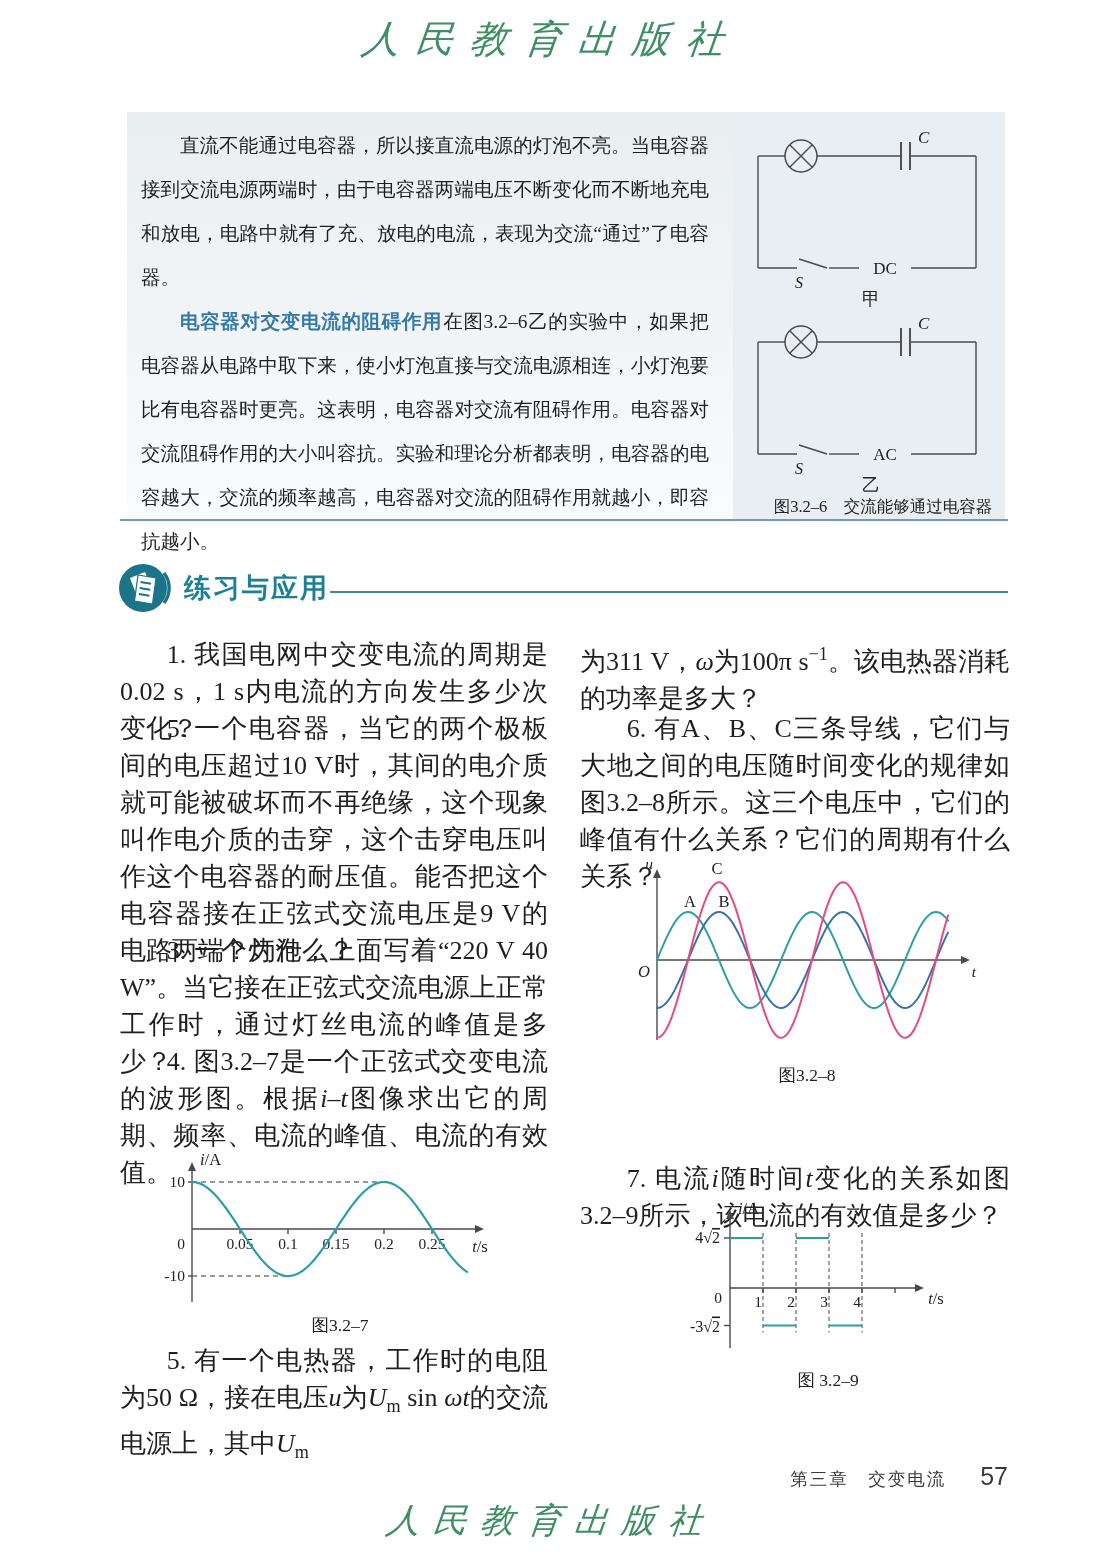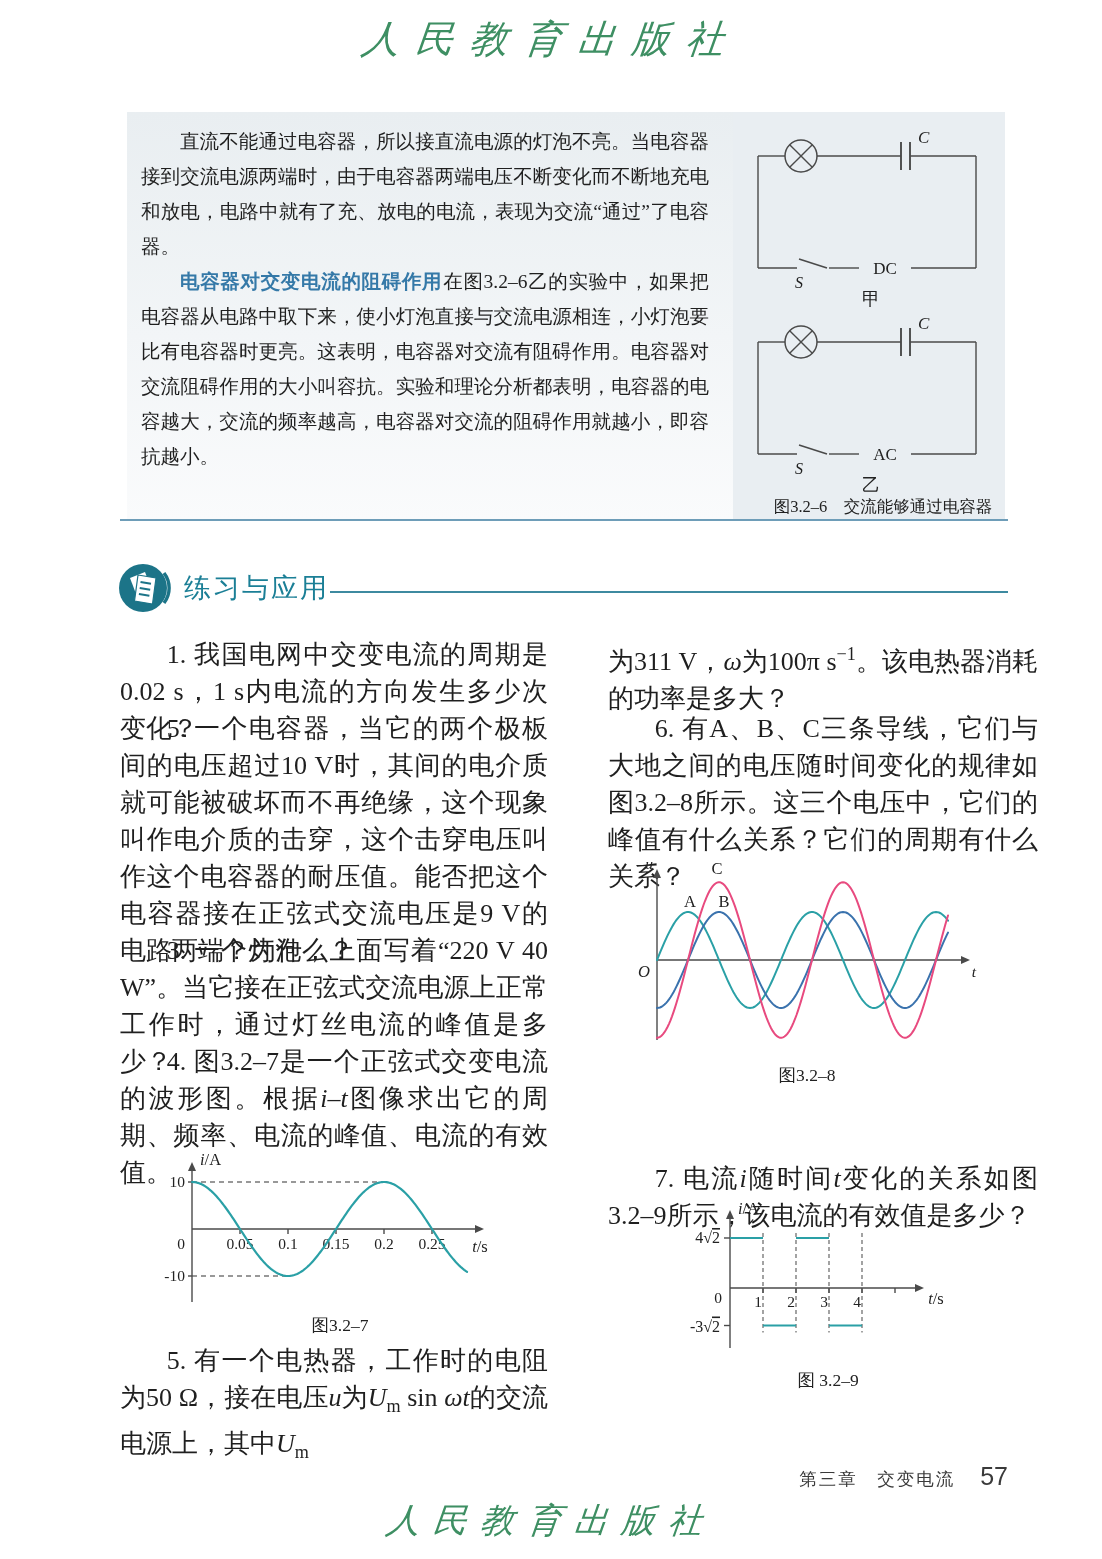--- a/index.html
+++ b/index.html
@@ -7,50 +7,50 @@
         font-family:"Liberation Serif","DejaVu Serif",serif;color:#1f1f1f;}
   .calligraphy{position:absolute;left:0;width:100%;text-align:center;color:#3e8f63;
         font-style:italic;letter-spacing:16px;transform:skewX(-6deg);
         font-family:"DejaVu Serif","Liberation Serif",serif;}
   .calligraphy.header{top:14px;font-size:38px;}
   .calligraphy.footer{top:1498px;font-size:34px;letter-spacing:13px;}
 
   .top-band{position:absolute;left:127px;top:112px;width:878px;height:408px;
         background:linear-gradient(180deg,#e9eef1 0%,#f2f5f7 55%,#fafbfc 100%);}
   .intro-text{position:absolute;left:14px;top:12px;width:568px;
-        font-size:19.5px;line-height:35px;text-align:justify;}
+        font-size:19.5px;line-height:44px;text-align:justify;}
   .intro-text p{margin:0;}
   .indent2{text-indent:2em;}
   .lead{color:#3579a8;font-weight:bold;margin-right:1px;}
 
   .figure-panel{position:absolute;left:606px;top:0;width:272px;height:408px;background:#e9eef2;}
   .circuit{position:absolute;left:0;width:272px;height:190px;}
   .circuit.c1{top:6px;}
   .circuit.c2{top:192px;}
   .fig-caption{position:absolute;left:0;top:384px;width:300px;text-align:center;
         font-size:16.5px;color:#222;}
 
   .divider{position:absolute;left:120px;top:519px;width:888px;height:2px;background:#6e9db8;}
 
   .ex-icon{position:absolute;left:117px;top:561px;}
-  .ex-title{position:absolute;left:184px;top:570px;font-size:27px;font-weight:normal;color:#1b7f96;
+  .ex-title{position:absolute;left:184px;top:570px;font-size:27px;font-weight:bold;color:#1b7f96;
         font-family:"Liberation Sans","DejaVu Sans",sans-serif;letter-spacing:2px;}
   .ex-rule{position:absolute;left:330px;top:591px;width:678px;height:2px;background:#3d8aa0;}
 
   .prob{position:absolute;font-size:26px;line-height:37px;text-align:justify;margin:0;}
   .prob.indent{text-indent:1.8em;}
   .colL{left:120px;width:428px;}
-  .colR{left:580px;width:430px;margin-left:28px;}
+  .colR{left:580px;width:430px;}
 
   .chart{position:absolute;}
   #fig327{left:150px;top:1150px;width:420px;height:195px;}
   #fig328{left:612px;top:855px;width:395px;height:235px;}
   #fig329{left:648px;top:1200px;width:360px;height:200px;}
 
-  .footer-line{position:absolute;right:94px;top:1462px;display:flex;align-items:baseline;gap:25px;color:#3a3a3a;}
+  .footer-line{position:absolute;right:94px;top:1462px;display:flex;align-items:baseline;gap:34px;color:#3a3a3a;}
   .footer-chapter{font-size:17.5px;letter-spacing:2px;}
   .footer-page{font-size:25px;font-family:"Liberation Sans","DejaVu Sans",sans-serif;}
   sub,sup{font-size:70%;}
 </style>
 </head>
 <body>
 
 <div class="page">
 
   <div class="calligraphy header">人民教育出版社</div>

